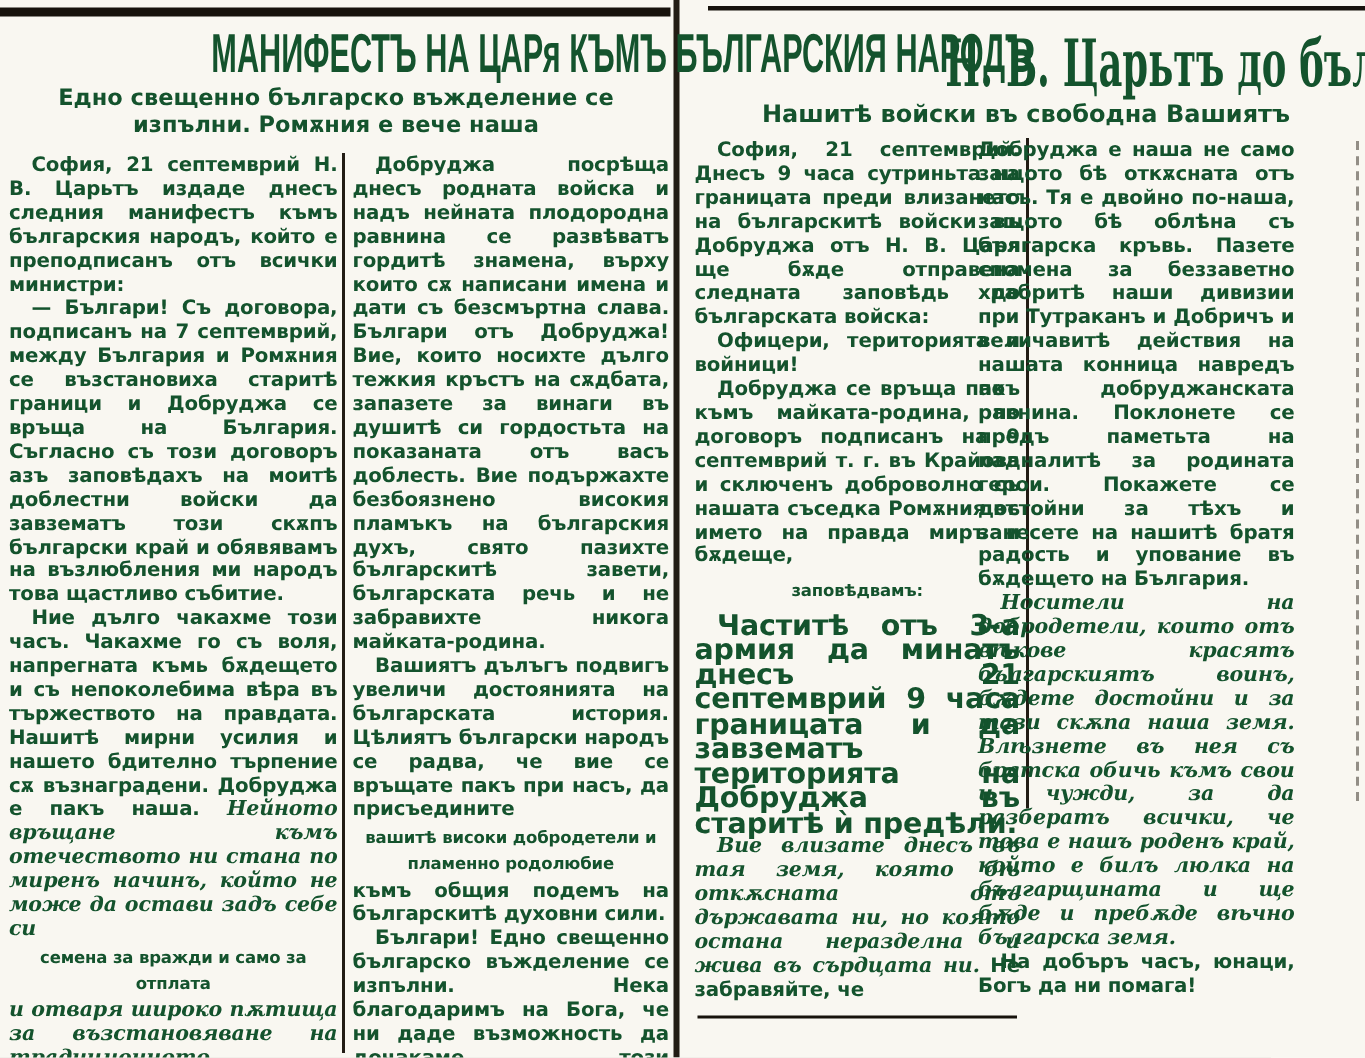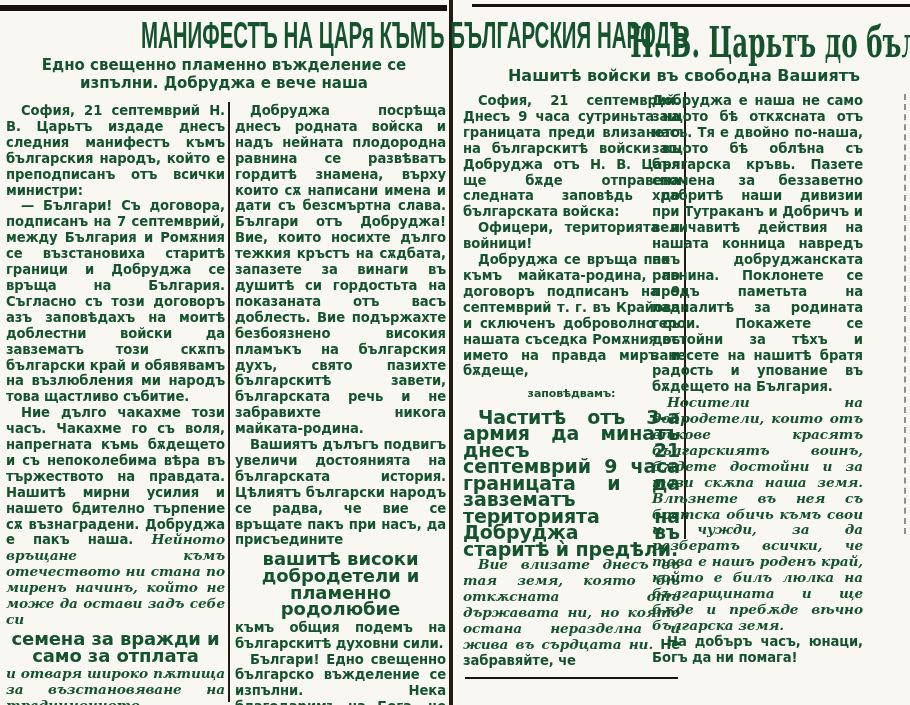--- a/index.html
+++ b/index.html
@@ -42,21 +42,21 @@
 
   
   .col {
     position: absolute; text-align: justify;
     font-size: 13.2px; line-height: 15.9px; font-weight: bold;
     letter-spacing: -0.1px;
   }
   .col p { margin: 0; text-align: justify; }
   .ind { text-indent: 15px; }
   .it  { font-family: "DejaVu Serif", serif; font-style: italic; font-weight: bold; font-size: 13.7px; }
-  .xhead { font-weight: bold; text-align: center; font-size: 18px; line-height: 16.6px; margin: 3px 0 2px; }
+  .xhead { font-weight: bold; text-align: center; font-size: 11px; line-height: 16.6px; margin: 3px 0 2px; }
   .xhead-big { font-size: 11px; margin: 7px 0 6px; }
   .big { font-size: 19px; line-height: 16.5px; }
   .hrule { height: 0; border-top: 2.5px solid #17120c; margin: 8px 2px 0; }
 
   .col-l1 { left: 6px;   top: 103px; width: 219px; }
   .col-l2 { left: 235px; top: 103px; width: 211px; }
   .col-r1 { left: 463px; top: 93px;  width: 217px; }
   .col-r2 { left: 652px; top: 93px;  width: 211px; }
 </style>
 </head>
@@ -67,21 +67,21 @@
   <div class="bar-left"></div>
   <div class="bar-right"></div>
   <div class="vr vr-main"></div>
   <div class="vr vr-l"></div>
   <div class="vr vr-r"></div>
   <div class="vr vr-edge"></div>
 
   <div class="hl-wrap hl-wrap-left">
     <span class="hl hl-left">МАНИФЕСТЪ НА ЦАРя КЪМЪ БЪЛГАРСКИЯ НАРОДЪ</span>
   </div>
-  <div class="sub sub-left">Едно свещенно пламенно въжделение се изпълни. Добруджа е вече наша</div>
+  <div class="sub sub-left">Едно свещенно българско въжделение се изпълни. Ромѫния е вече наша</div>
 
   <div class="col col-l1">
     <p class="ind">София, 21 септемврий Н. В. Царьтъ издаде днесъ следния манифестъ къмъ българския народъ, който е преподписанъ отъ всички министри:</p>
     <p class="ind">— Българи! Съ договора, подписанъ на 7 септемврий, между България и Ромѫния се възстановиха старитѣ граници и Добруджа се връща на България. Съгласно съ този договоръ азъ заповѣдахъ на моитѣ доблестни войски да завзематъ този скѫпъ български край и обявявамъ на възлюбления ми народъ това щастливо събитие.</p>
     <p class="ind"><span>Ние дълго чакахме този часъ. Чакахме го съ воля, напрегната къмь бѫдещето и съ непоколебима вѣра въ тържеството на правдата. Нашитѣ мирни усилия и нашето бдително търпение сѫ възнаградени. Добруджа е пакъ наша.</span> <span class="it">Нейното връщане къмъ отечеството ни стана по миренъ начинъ, който не може да остави задъ себе си</span></p>
     <div class="xhead">семена за вражди и само за отплата</div>
     <p class="it">и отваря широко пѫтища за възстановяване на традиционното приятелство между двата съседни народи.</p>
 
   </div>
 

